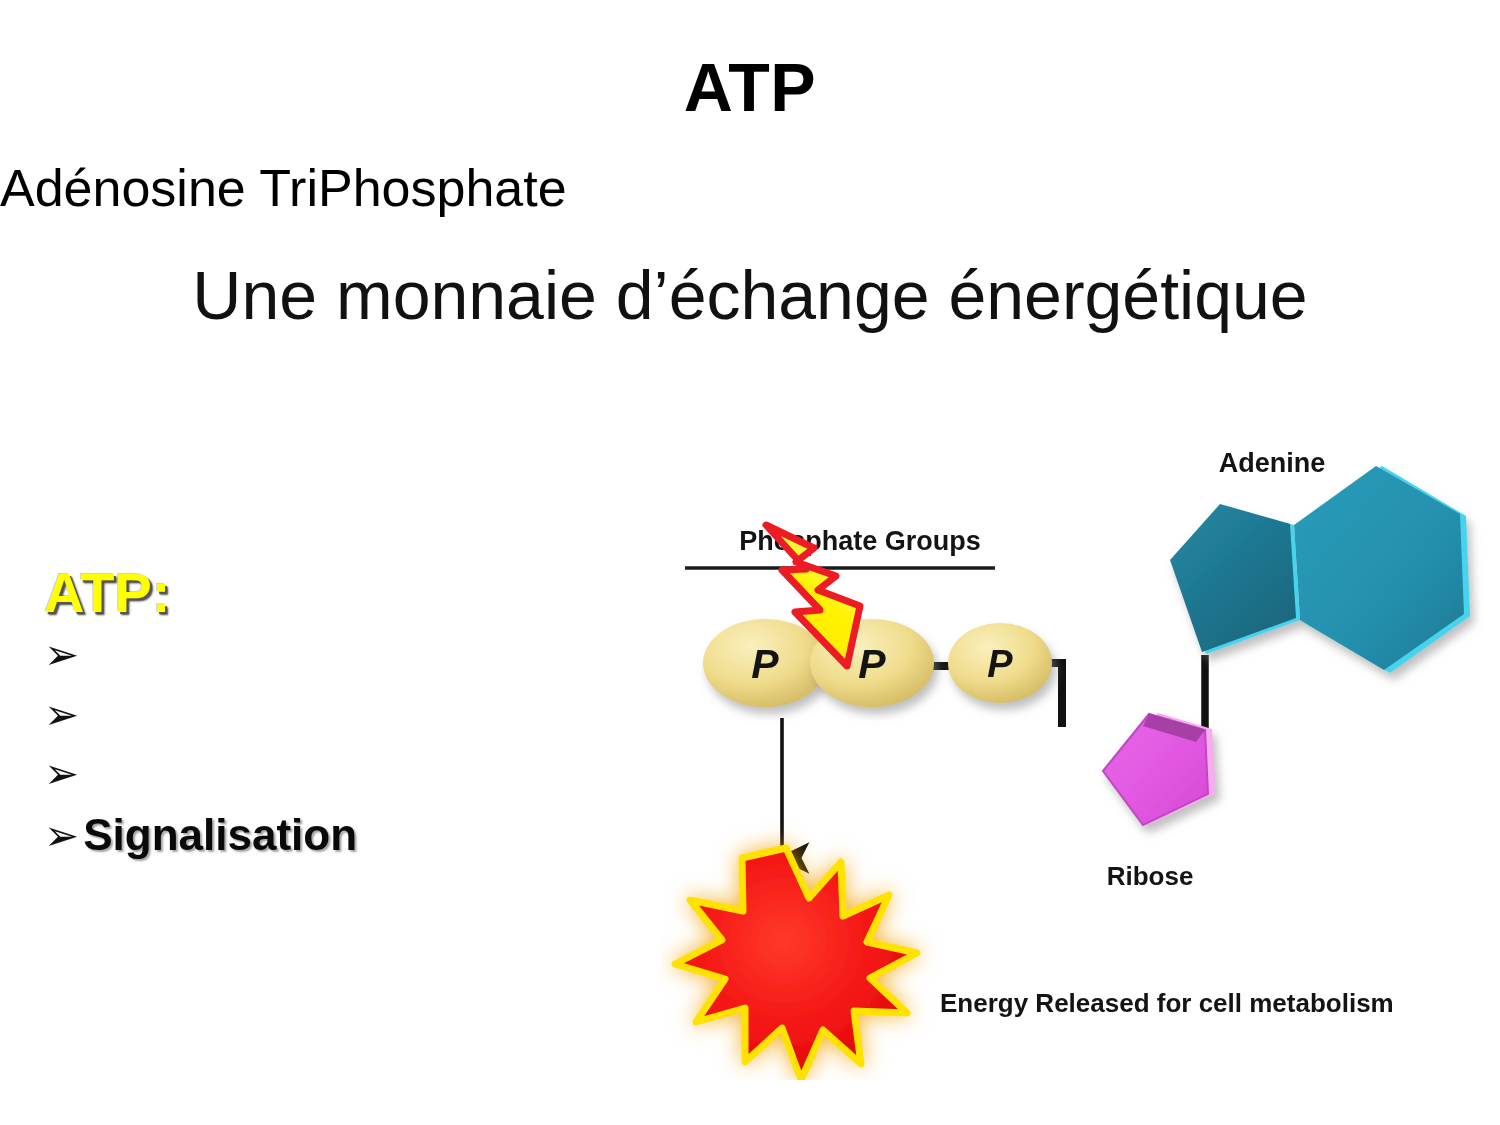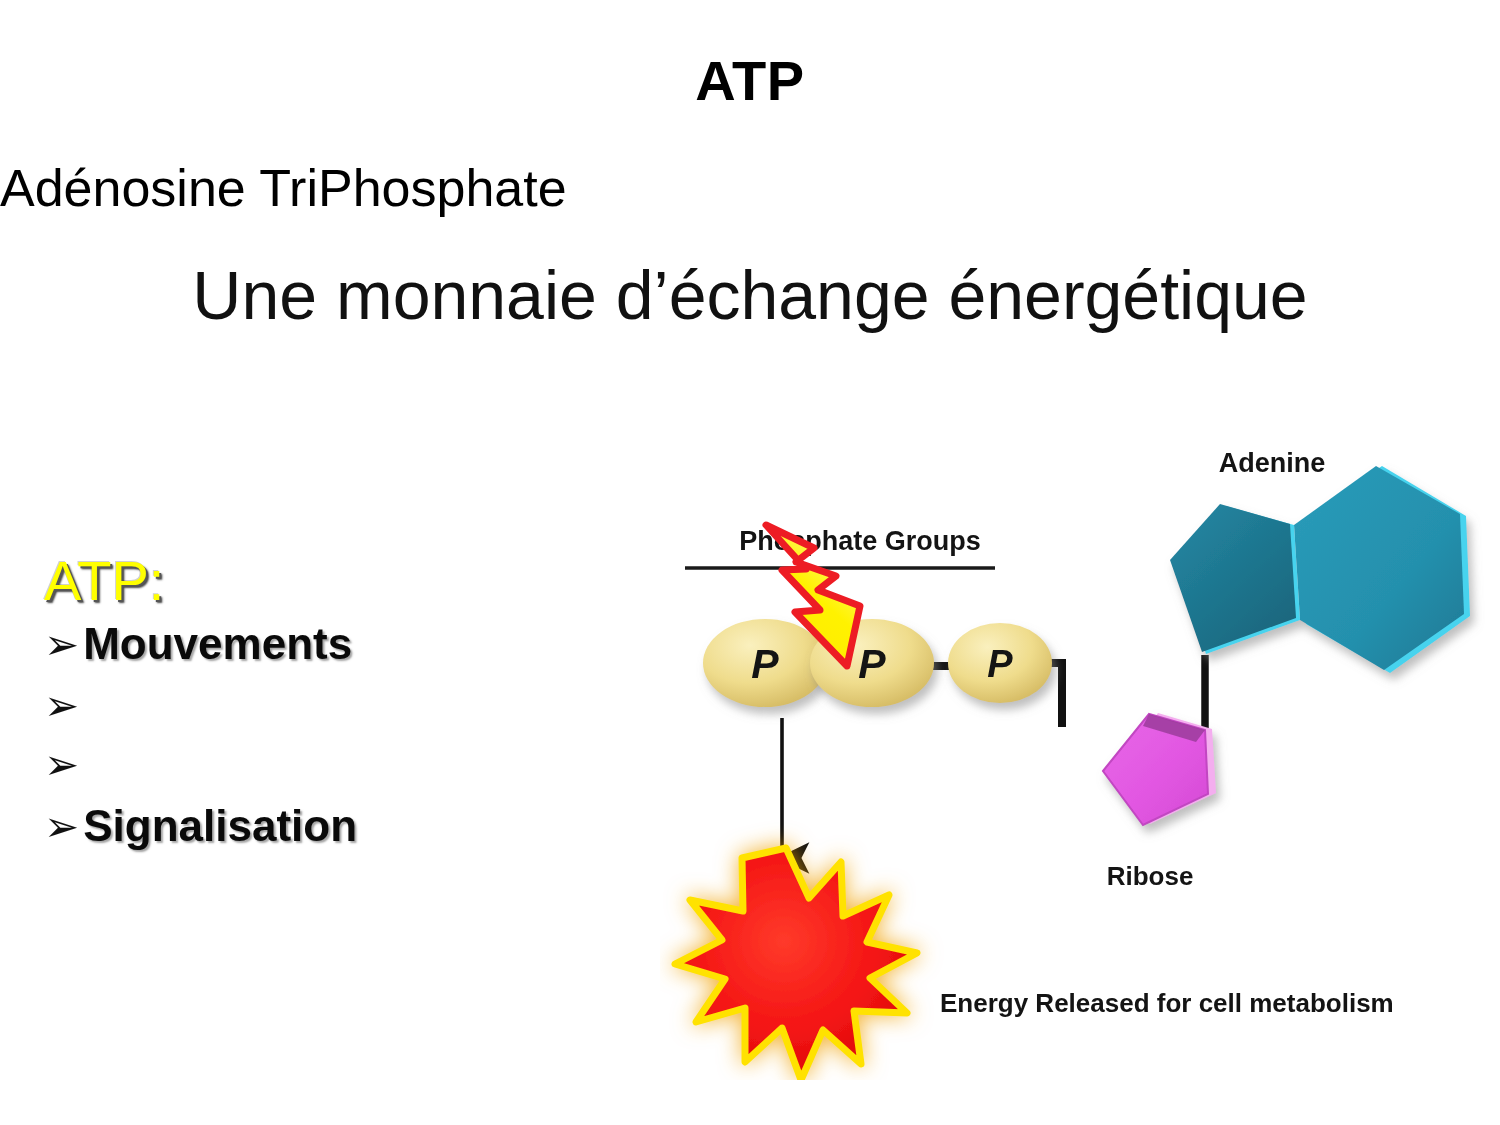--- a/index.html
+++ b/index.html
@@ -16,21 +16,21 @@
     background: #ffffff;
   }
 
   
   #slide-title {
     position: absolute;
     left: 0;
     top: 52px;
     width: 1500px;
     text-align: center;
-    font-size: 56px;
+    font-size: 68px;
     font-weight: bold;
     color: #000000;
     letter-spacing: 0.5px;
     line-height: 1.05;
   }
   #slide-subtitle {
     position: absolute;
     left: 0;
     top: 160px;
     width: 1500px;
@@ -55,29 +55,29 @@
 
   
   #bullet-block {
     position: absolute;
     left: 44px;
     top: 552px;
     width: 620px;
   }
   #atp-heading {
     font-size: 56px;
-    font-weight: normal;
+    font-weight: bold;
     color: #FFFF00;
     line-height: 1.02;
     letter-spacing: 0px;
     text-shadow:
        2px 2px 0 #555,
        3px 3px 2px rgba(40,40,40,0.85),
       -1px -1px 0 rgba(120,120,120,0.35);
-    margin: 0 0 4px 0;
+    margin: 12px 0 4px 0;
     display: block;
     white-space: nowrap;
   }
   .bullet-row {
     display: flex;
     align-items: baseline;
     font-size: 44px;
     font-weight: bold;
     color: #0a0a0a;
     line-height: 1.42;
@@ -117,21 +117,20 @@
 
 <div id="slide-title">ATP</div>
 <div id="slide-subtitle">Adénosine TriPhosphate</div>
 <div id="slide-tagline">Une monnaie d’échange énergétique</div>
 
 <div id="bullet-block">
   <div id="atp-heading">ATP:</div>
 
   <div class="bullet-row">
     <span class="bullet-marker">➢</span>
-    <span>Mouvements</span>
   </div>
   <div class="bullet-row">
     <span class="bullet-marker">➢</span>
   </div>
   <div class="bullet-row">
     <span class="bullet-marker">➢</span>
   </div>
   <div class="bullet-row">
     <span class="bullet-marker">➢</span>
     <span>Signalisation</span>

